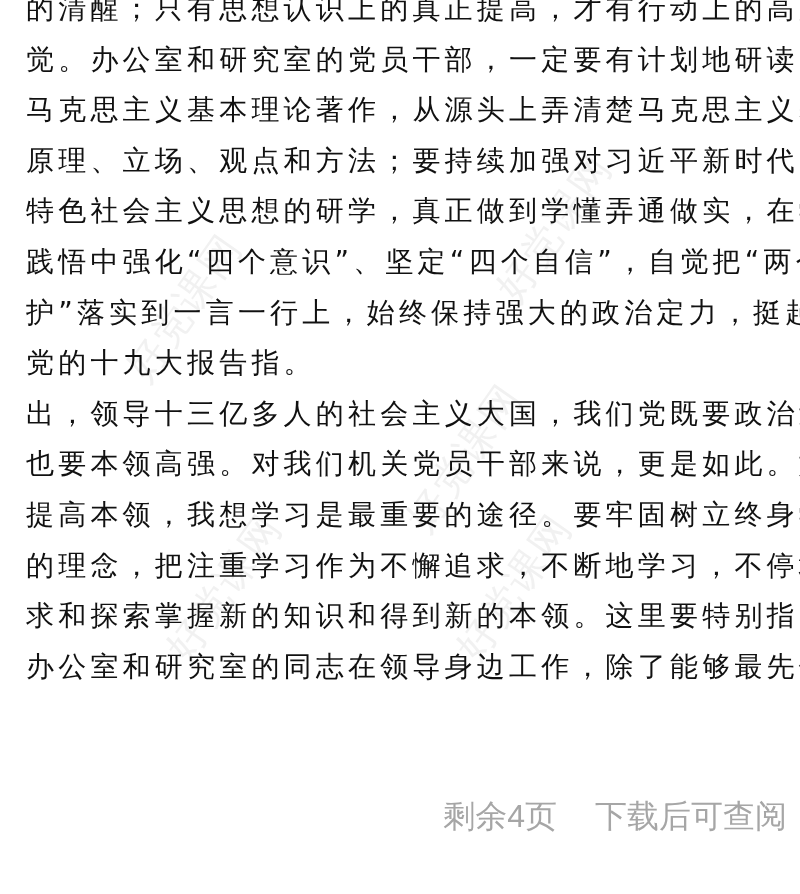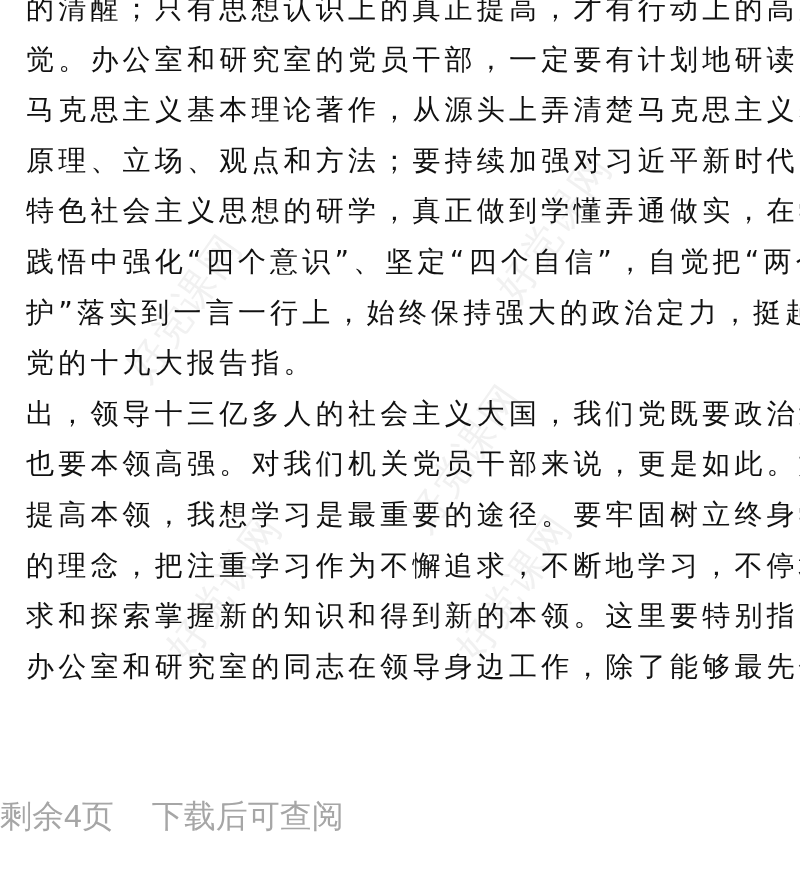--- a/index.html
+++ b/index.html
@@ -51,21 +51,21 @@
       transform: rotate(-55deg);
       white-space: nowrap;
       pointer-events: none;
       letter-spacing: 2px;
     }
     .footer {
       position: absolute;
       left: 0;
       top: 788px;
       width: 787px;
-      text-align: left;
+      text-align: right;
       color: #a6a6a6;
       font-size: 32px;
       font-family: "Liberation Sans", "DejaVu Sans", sans-serif;
       line-height: 56px;
     }
     .footer span {
       display: inline-block;
     }
     .footer .gap {
       width: 38px;

